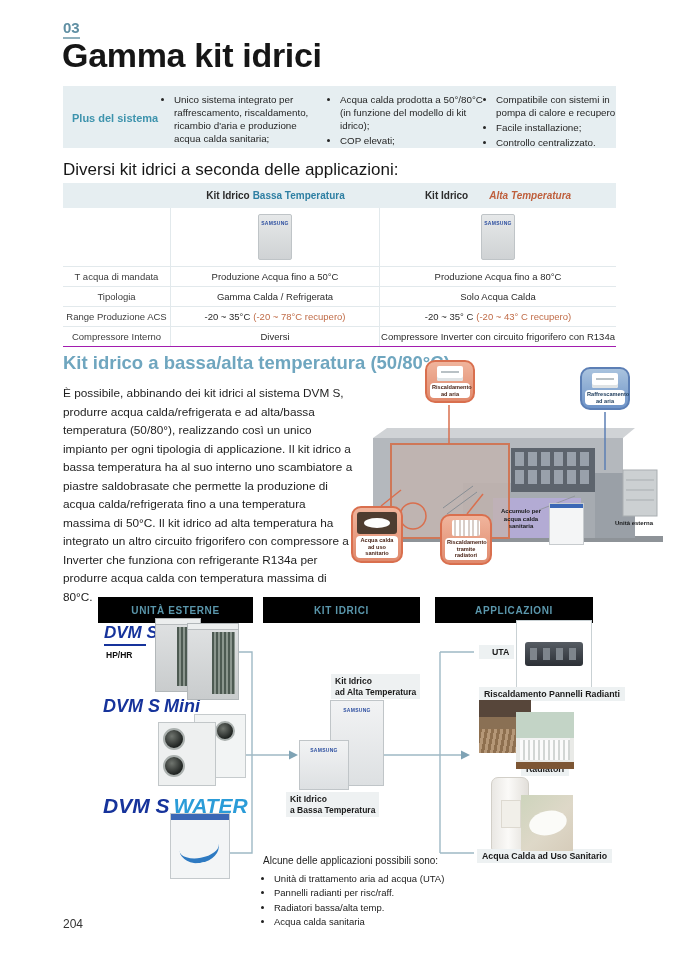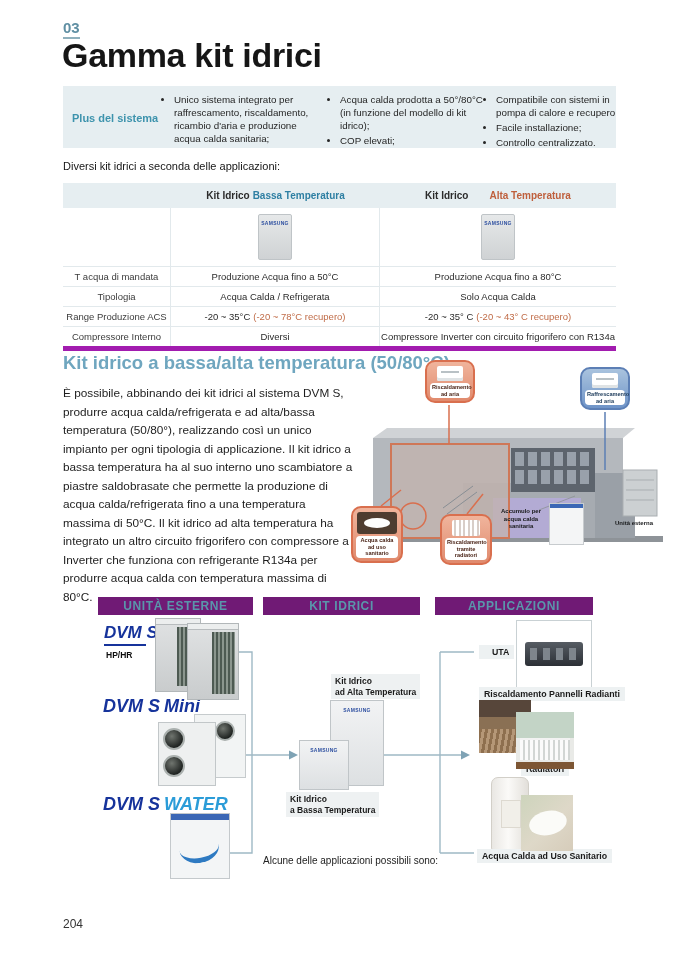--- a/index.html
+++ b/index.html
@@ -15,37 +15,37 @@
   
   .plus-box{position:absolute;left:63px;top:86px;width:553px;height:62px;background:#e6eef1;}
   .plus-label{position:absolute;left:9px;top:26px;font-size:11px;font-weight:bold;color:#3d93ad;}
   .plus-col{position:absolute;margin:0;padding:0 0 0 11px;list-style:disc;
             font-size:9.8px;line-height:1.34;color:#262626;}
   .plus-col li{margin:0 0 2px 0;}
   .pc1{left:100px;top:7px;width:152px;}
   .pc2{left:266px;top:7px;width:146px;}
   .pc3{left:422px;top:7px;width:126px;}
 
-  .intro{position:absolute;left:63px;top:160px;font-size:11px;color:#161616;}
+  .intro{position:absolute;left:63px;top:160px;font-size:17px;color:#161616;}
 
   
   .ktable{position:absolute;left:63px;top:183px;width:553px;font-size:9.5px;}
   .trow{display:flex;align-items:stretch;}
   .tc{display:flex;align-items:center;justify-content:center;text-align:center;box-sizing:border-box;}
   .tc-label{width:108px;color:#3c3c3c;}
   .tc-low{width:209px;color:#2b2b2b;}
   .tc-high{width:236px;color:#2b2b2b;}
   .t-header{height:25px;background:#e6eef1;font-weight:bold;font-size:10px;}
   .t-header .hl-low{color:#2e7fa3;margin-left:3px;text-align:center;}
-  .t-header .hl-high{color:#bf5f3c;margin-left:21px;}
+  .t-header .hl-high{color:#bf5f3c;margin-left:21px;font-style:italic;}
   .t-imgrow{height:58px;background:#fff;}
   .t-imgrow .tc,.t-text .tc{border-right:1px solid #e2e9ec;}
   .t-imgrow .tc:last-child,.t-text .tc:last-child{border-right:none;}
   .t-text{height:19px;border-top:1px solid #e2e9ec;background:#fff;}
-  .t-last{border-bottom:5px solid #a21caf;}
+  .t-last{border-bottom:1px solid #a21caf;}
   .note{color:#c06c48;margin-left:3px;}
 
   .unit-box{position:relative;width:32px;height:44px;border:1px solid #bfc4c7;border-radius:2px;
             background:linear-gradient(180deg,#e6e8e9,#cfd2d4);}
   .samsung{display:block;text-align:center;font-size:5px;font-weight:bold;color:#2d4fa0;
            letter-spacing:.3px;margin-top:6px;}
   .unit-box .samsung{margin-top:5px;}
 
   
   .sec-title{position:absolute;left:63px;top:352px;margin:0;font-size:18.5px;font-weight:bold;color:#6fa6bf;}
@@ -75,32 +75,32 @@
   .b-sink{left:8px;top:148px;width:52px;}
   .b-rad{left:97px;top:156px;width:52px;}
   .storage-unit{position:absolute;left:206px;top:145px;width:33px;height:40px;
                 background:#f4f5f6;border:1px solid #c7cbce;}
   .storage-unit::before{content:"";display:block;height:4px;background:#3b67b5;}
   .tag{position:absolute;font-size:6px;font-weight:bold;color:#17181a;text-align:center;line-height:1.25;}
   .tag-storage{left:152px;top:150px;width:52px;}
   .tag-outdoor{left:264px;top:162px;width:54px;}
 
   
-  .flow-header{position:absolute;height:18px;background:#701a75;display:flex;align-items:center;
-               justify-content:center;font-size:12px;font-weight:bold;color:#5a96ab;letter-spacing:.6px;}
+  .flow-header{position:absolute;height:26px;background:#000000;display:flex;align-items:center;
+               justify-content:center;font-size:10px;font-weight:bold;color:#5a96ab;letter-spacing:.6px;}
   .fh1{left:98px;top:597px;width:155px;}
   .fh2{left:263px;top:597px;width:157px;}
   .fh3{left:435px;top:597px;width:158px;}
 
   .logo{position:absolute;font-style:italic;font-weight:bold;white-space:nowrap;}
   .logo-s2{left:104px;top:623px;font-size:17px;color:#16339b;}
   .logo-s2::after{content:"";display:block;width:42px;height:2px;background:#16339b;margin-top:1px;}
   .sub-hphr{position:absolute;left:106px;top:650px;font-size:8.5px;font-weight:bold;color:#0e0e0e;}
   .logo-mini{left:103px;top:696px;font-size:18px;color:#16339b;}
-  .logo-water{left:103px;top:794px;font-size:18px;color:#16339b;}
+  .logo-water{left:103px;top:794px;font-size:21px;color:#16339b;}
   .logo-water .wword{color:#2b9cd8;}
   .logo-mini .mword{margin-left:4px;margin-top:36px;}
   .logo-water .wword{margin-left:4px;}
 
   .s2-units{position:absolute;left:155px;top:618px;width:92px;height:82px;}
   .s2-unit{position:absolute;background:linear-gradient(180deg,#e0e2e3,#c9cccd);border:1px solid #b2b7b9;}
   .s2-unit .cap{position:absolute;top:0;left:0;right:0;height:5px;background:#eceeee;border-bottom:1px solid #b8bcbe;}
   .s2-unit .grill{position:absolute;top:8px;right:3px;bottom:5px;width:46%;
                   background:repeating-linear-gradient(90deg,#4d5a52 0 2px,#8b968e 2px 4px);}
   .s2-a{left:0;top:0;width:44px;height:72px;}
@@ -218,21 +218,21 @@
         </div>
       </div>
     </div>
     <div class="trow t-text">
       <div class="tc tc-label">T acqua di mandata</div>
       <div class="tc tc-low">Produzione Acqua fino a 50°C</div>
       <div class="tc tc-high">Produzione Acqua fino a 80°C</div>
     </div>
     <div class="trow t-text">
       <div class="tc tc-label">Tipologia</div>
-      <div class="tc tc-low">Acqua Calda / Refrigerata</div>
+      <div class="tc tc-low">Gamma Calda / Refrigerata</div>
       <div class="tc tc-high">Solo Acqua Calda</div>
     </div>
     <div class="trow t-text">
       <div class="tc tc-label">Range Produzione ACS</div>
       <div class="tc tc-low">
         <span>-20 ~ 35°C</span>
         <span class="note">(-20 ~ 78°C recupero)</span>
       </div>
       <div class="tc tc-high">
         <span>-20 ~ 35° C</span>
@@ -381,15 +381,21 @@
   <div class="app-label al-panels">Riscaldamento Pannelli Radianti</div>
   <div class="photo-panels"></div>
   <div class="photo-radiator"></div>
   <div class="app-label al-rad">Radiatori</div>
 
   <div class="tank"></div>
   <div class="photo-bath"></div>
   <div class="app-label al-dhw">Acqua Calda ad Uso Sanitario</div>
 
   <div class="apps-intro">Alcune delle applicazioni possibili sono:</div>
+  <ul class="apps-list">
+    <li>Unità di trattamento aria ad acqua (UTA)</li>
+    <li>Pannelli radianti per risc/raff.</li>
+    <li>Radiatori bassa/alta temp.</li>
+    <li>Acqua calda sanitaria</li>
+  </ul>
 
   <div class="page-num">204</div>
 </div>
 
 </body></html>

